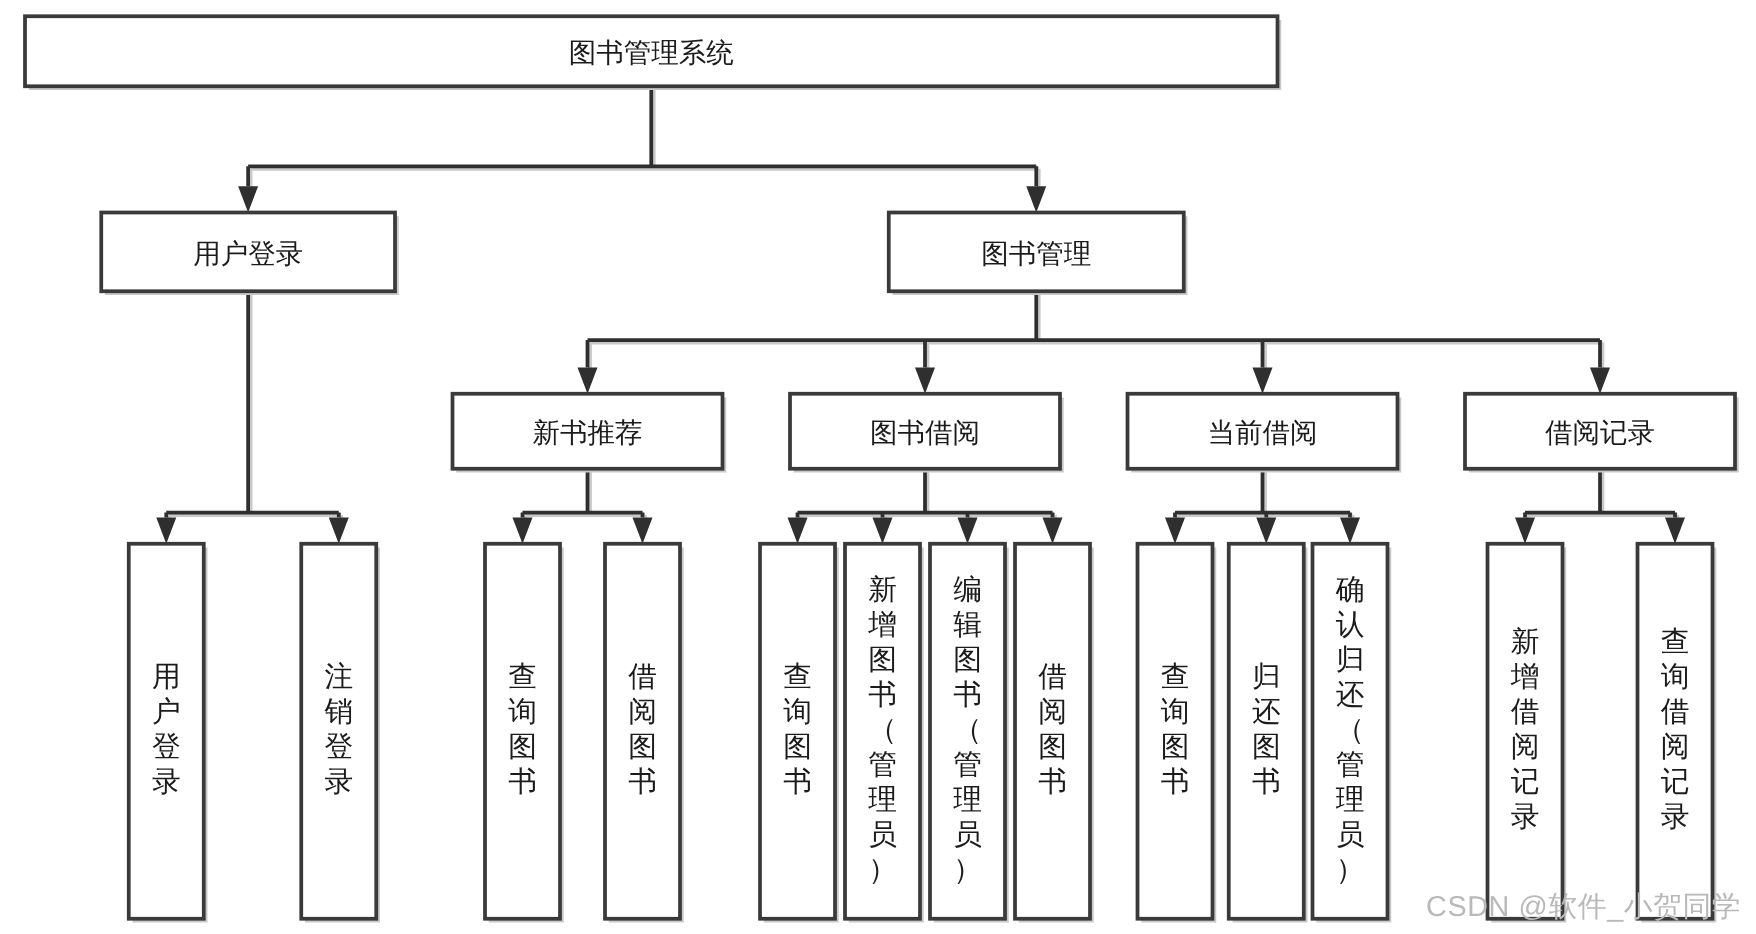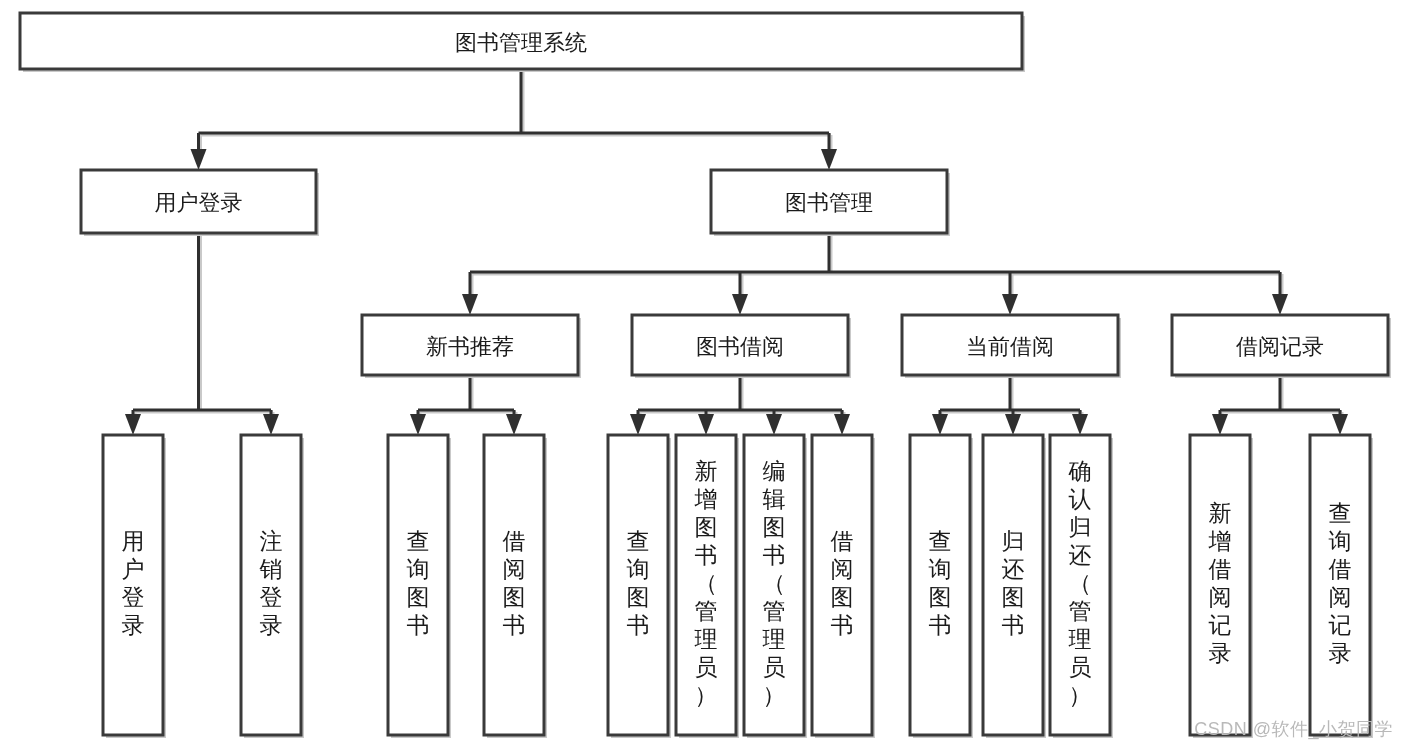--- a/index.html
+++ b/index.html
@@ -59,21 +59,21 @@
     fill: #1b1b1b;
     font-family: "Liberation Sans", "DejaVu Sans", sans-serif;
     font-size: 23px;
     text-anchor: middle;
   }
   .watermark {
     position: absolute;
     right: 12px;
     bottom: 6px;
     font-family: "Liberation Sans", "DejaVu Sans", sans-serif;
-    font-size: 18px;
+    font-size: 23px;
     color: #b9b9b9;
     letter-spacing: 0.5px;
     white-space: nowrap;
     user-select: none;
   }
 </style>
 </head>
 <body>
 
 <div id="diagram-root">

